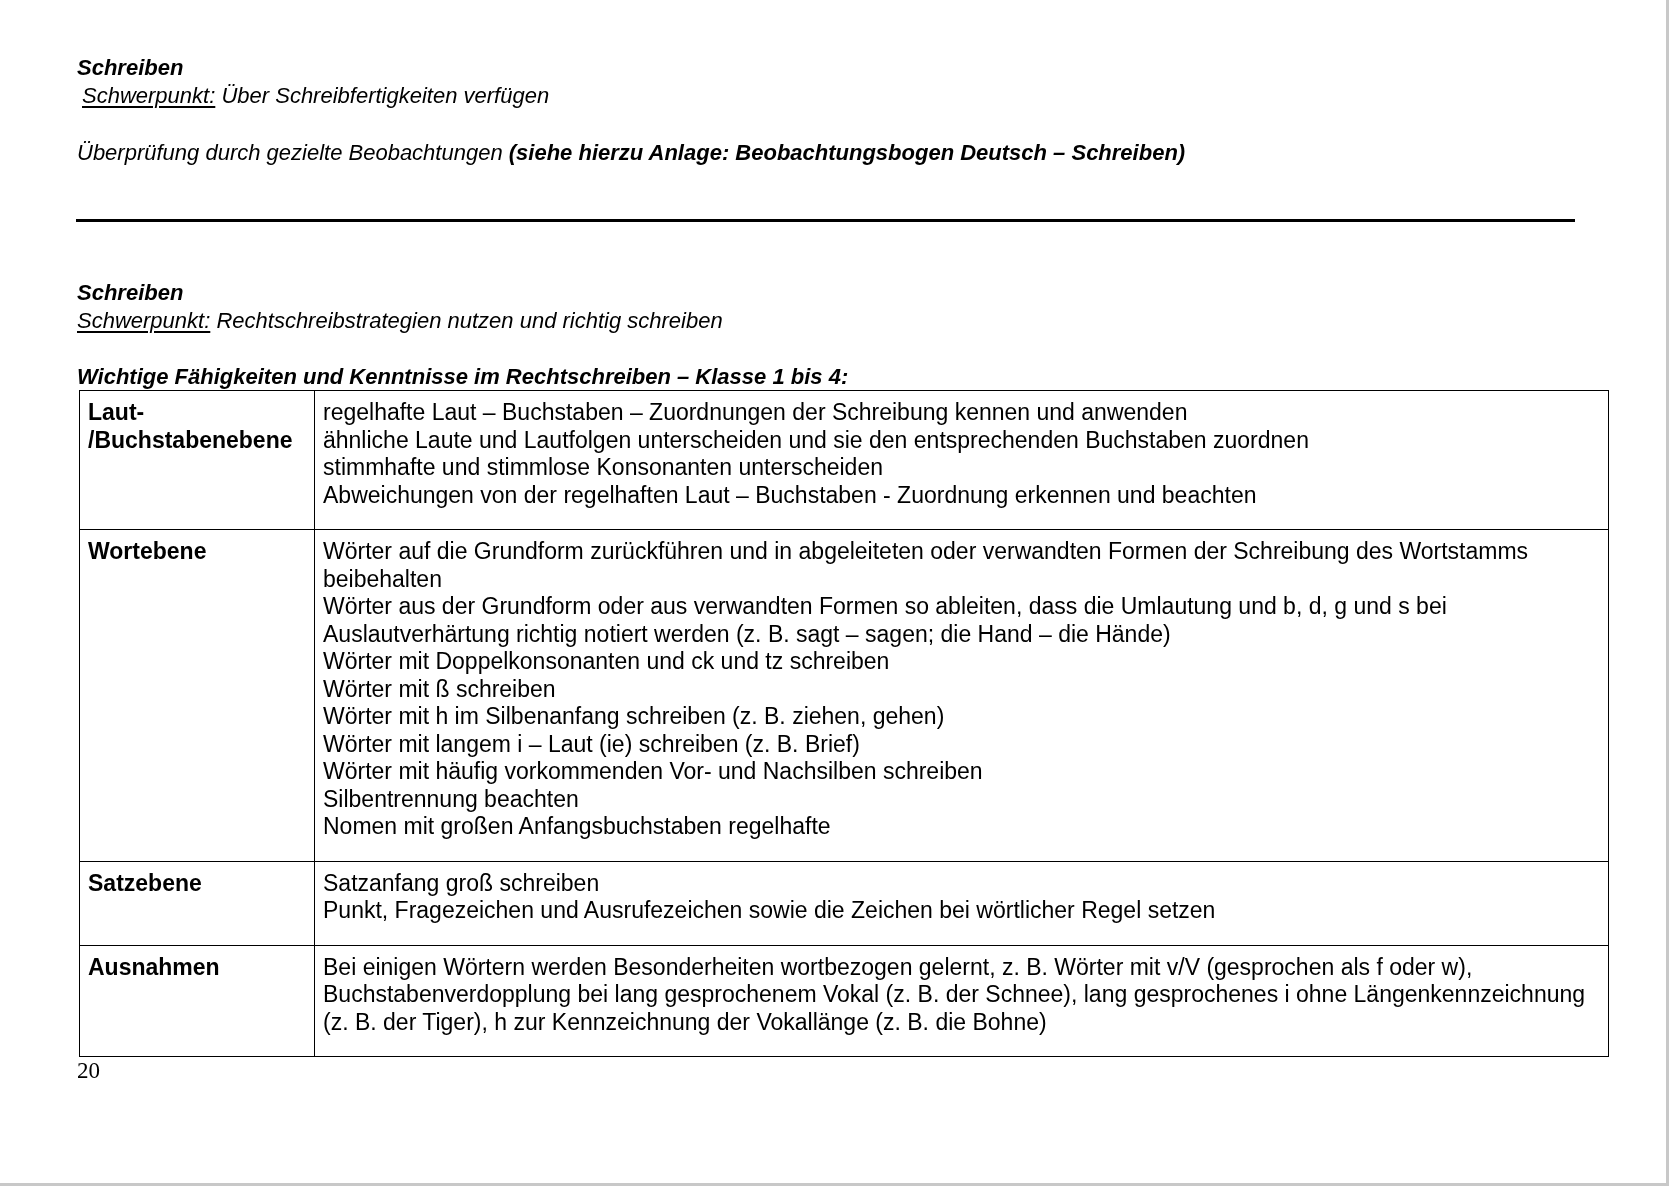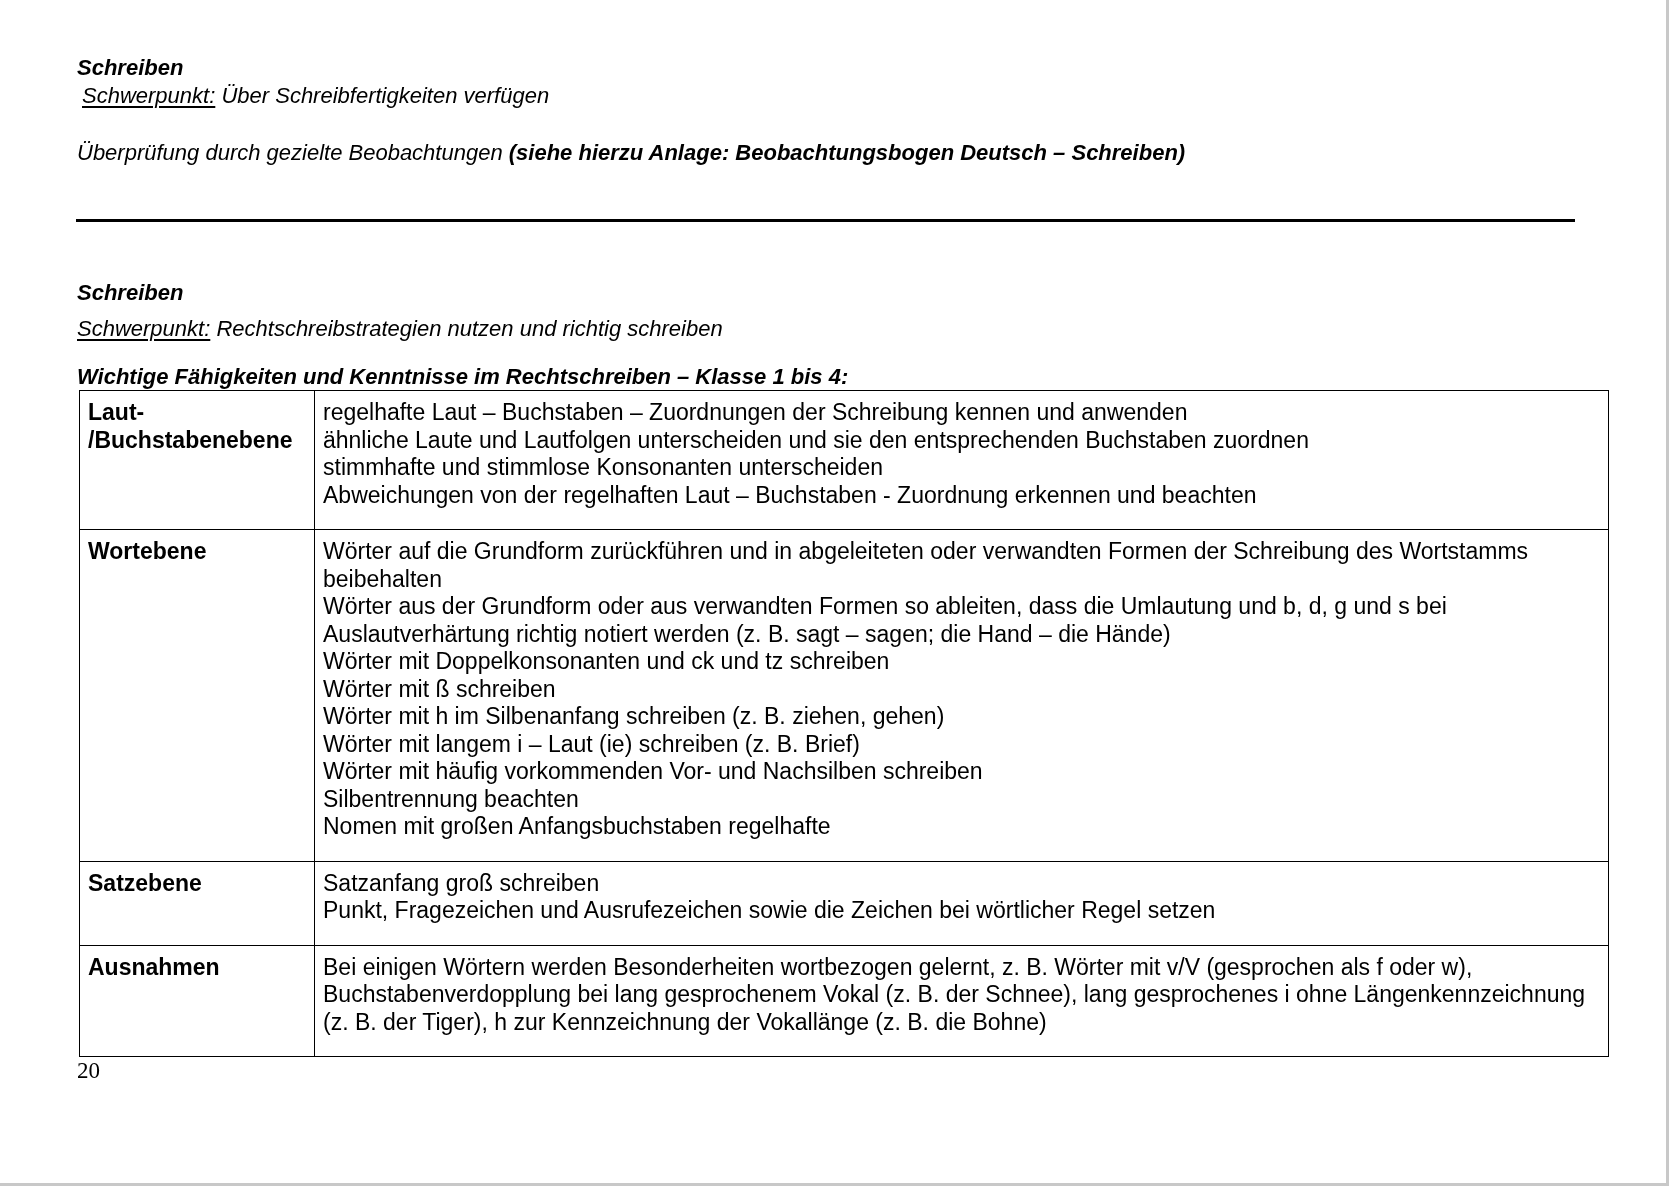--- a/index.html
+++ b/index.html
@@ -33,21 +33,21 @@
   <div class="abs txt" style="left:82px; top:82px;">
     <span class="ul">Schwerpunkt:</span><span> Über Schreibfertigkeiten verfügen</span>
   </div>
   <div class="abs txt" style="left:77px; top:139px;">
     <span>Überprüfung durch gezielte Beobachtungen </span><span class="bold">(siehe hierzu Anlage: Beobachtungsbogen Deutsch – Schreiben)</span>
   </div>
 
   <div class="rule"></div>
 
   <div class="abs txt bold" style="left:77px; top:279px;">Schreiben</div>
-  <div class="abs txt" style="left:77px; top:315px;">
+  <div class="abs txt" style="left:77px; top:307px;">
     <span class="ul">Schwerpunkt:</span><span> Rechtschreibstrategien nutzen und richtig schreiben</span>
   </div>
   <div class="abs txt bold" style="left:77px; top:363px;">Wichtige Fähigkeiten und Kenntnisse im Rechtschreiben – Klasse 1 bis 4:</div>
 
   <table class="skills">
     <tbody id="skills-body">
         <tr style="height: 129px;">
           <td class="level">
             <span class="line">Laut-</span>
             <span class="line">/Buchstabenebene</span>

